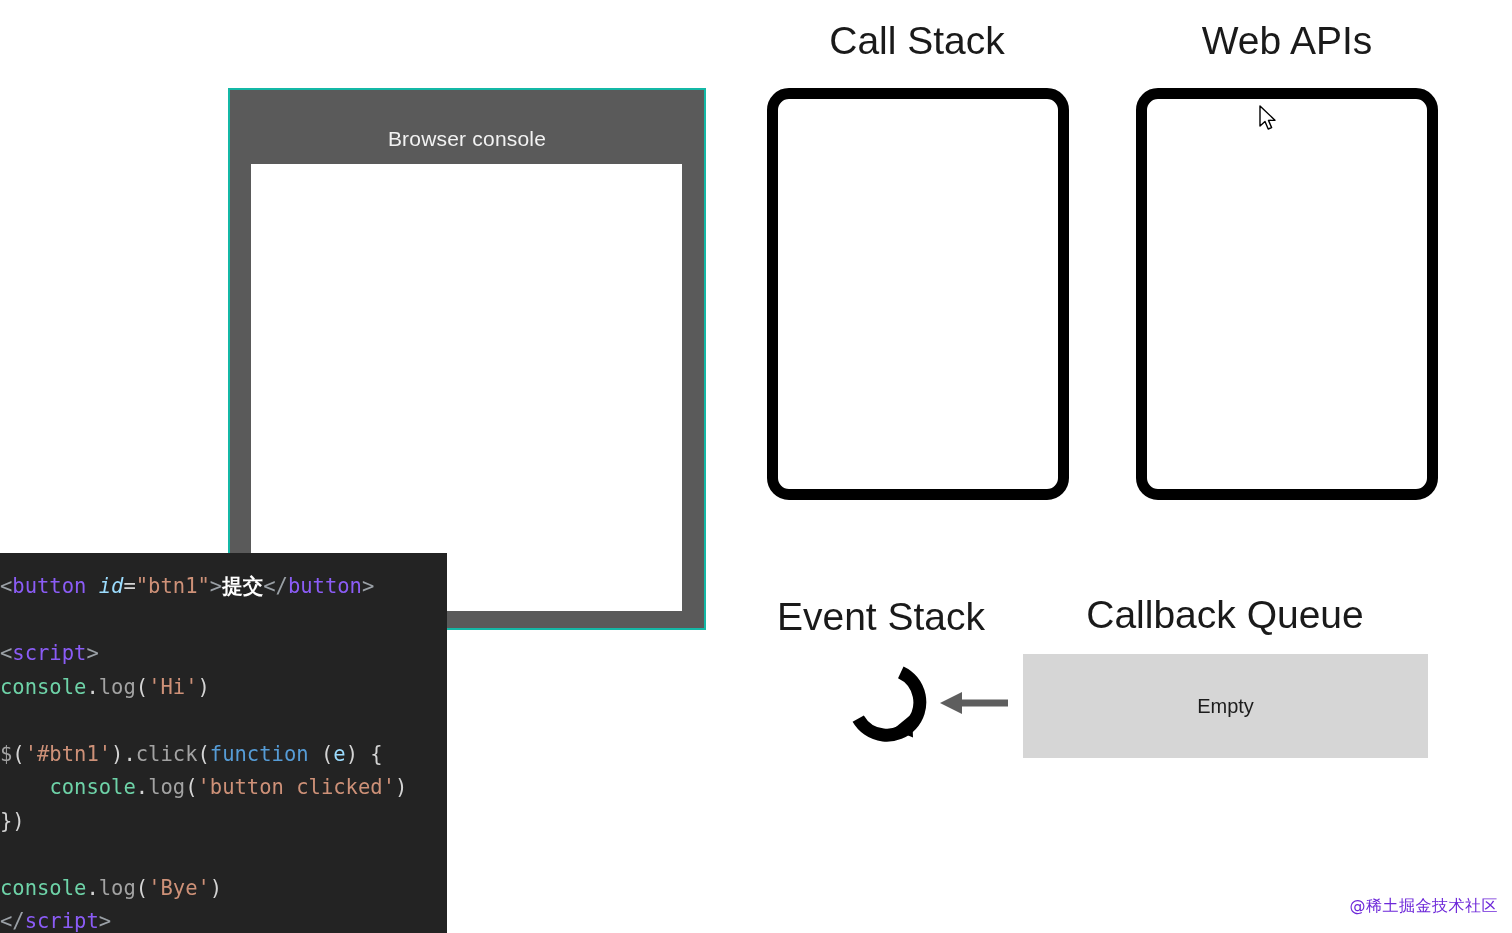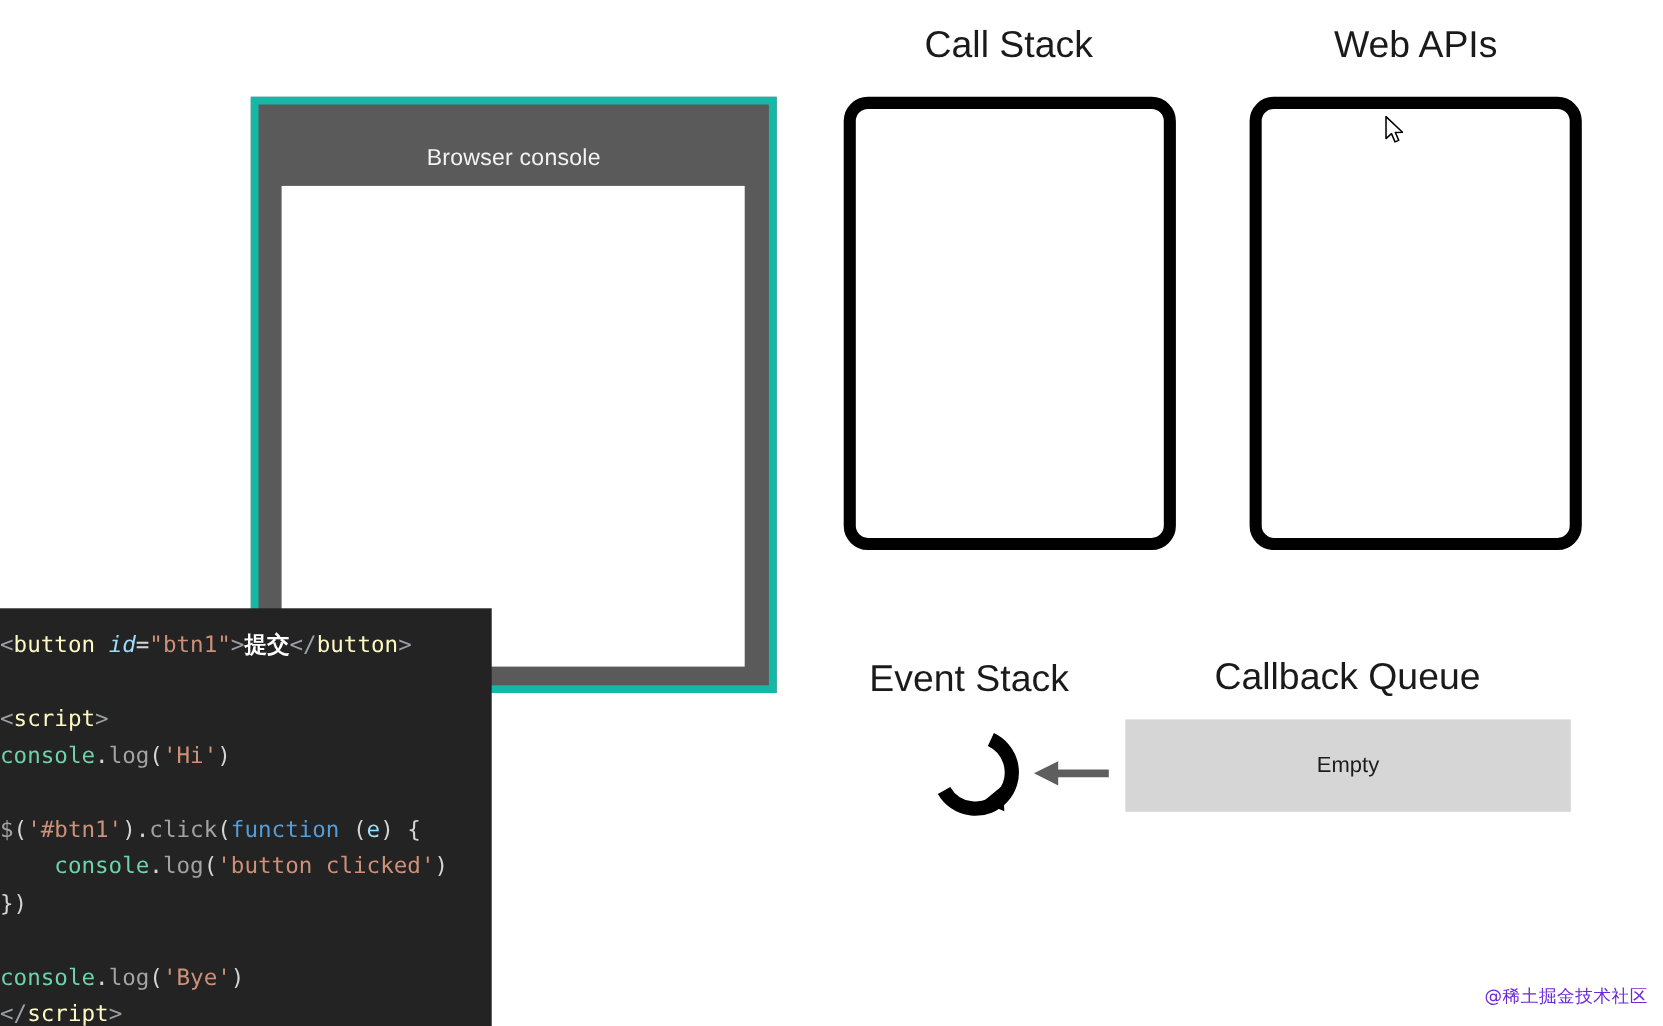--- a/index.html
+++ b/index.html
@@ -18,21 +18,21 @@
 
   
   #browser-console {
     position: absolute;
     left: 228px;
     top: 88px;
     width: 478px;
     height: 542px;
     background: #5a5a5a;
     box-sizing: border-box;
-    border: 7px solid #14b8a6;
+    border: 2px solid #14b8a6;
   }
   #browser-console-title {
     position: absolute;
     left: 0;
     top: 0;
     width: 100%;
     text-align: center;
     color: #f2f2f2;
     font-size: 21px;
     line-height: 21px;
@@ -44,21 +44,21 @@
     left: 21px;
     top: 74px;
     right: 22px;
     bottom: 17px;
     background: #ffffff;
   }
 
   
   .panel-heading {
     position: absolute;
-    font-size: 34px;
+    font-size: 39px;
     color: #1a1a1a;
     line-height: 34px;
     text-align: center;
     white-space: nowrap;
   }
   .rounded-box {
     position: absolute;
     background: #ffffff;
     border: 11px solid #000000;
     border-radius: 22px;
@@ -89,21 +89,21 @@
     height: 34px;
   }
 
   
   #callback-queue-heading { left: 1074px; top: 598px; width: 302px; }
   #callback-queue-box {
     position: absolute;
     left: 1023px;
     top: 654px;
     width: 405px;
-    height: 84px;
+    height: 104px;
     background: #d6d6d6;
     display: flex;
     align-items: center;
     justify-content: center;
   }
   #callback-queue-status {
     font-size: 20px;
     color: #1c1c1c;
     line-height: 20px;
   }
@@ -122,21 +122,21 @@
     line-height: 33.5px;
     white-space: pre;
     padding-top: 17px;
     box-sizing: border-box;
   }
   #code-overlay .ln { display: block; height: 33.5px; }
   #code-overlay .blank { display: block; height: 33.5px; }
 
   
   .t-punct   { color: #9aa0a6; }
-  .t-tag     { color: #fef9c3; }
+  .t-tag     { color: #8b5cf6; }
   .t-attr    { color: #9cdcfe; font-style: italic; }
   .t-string  { color: #ce9178; }
   .t-obj     { color: #6ed3a8; }
   .t-fn      { color: #a3a3a3; }
   .t-kw      { color: #569cd6; }
   .t-param   { color: #9cdcfe; }
   .t-plain   { color: #d4d4d4; }
   .t-brace   { color: #d4d4d4; }
   .t-han     { color: #ffffff; font-family: "DejaVu Sans", sans-serif; font-weight: bold; }
 

